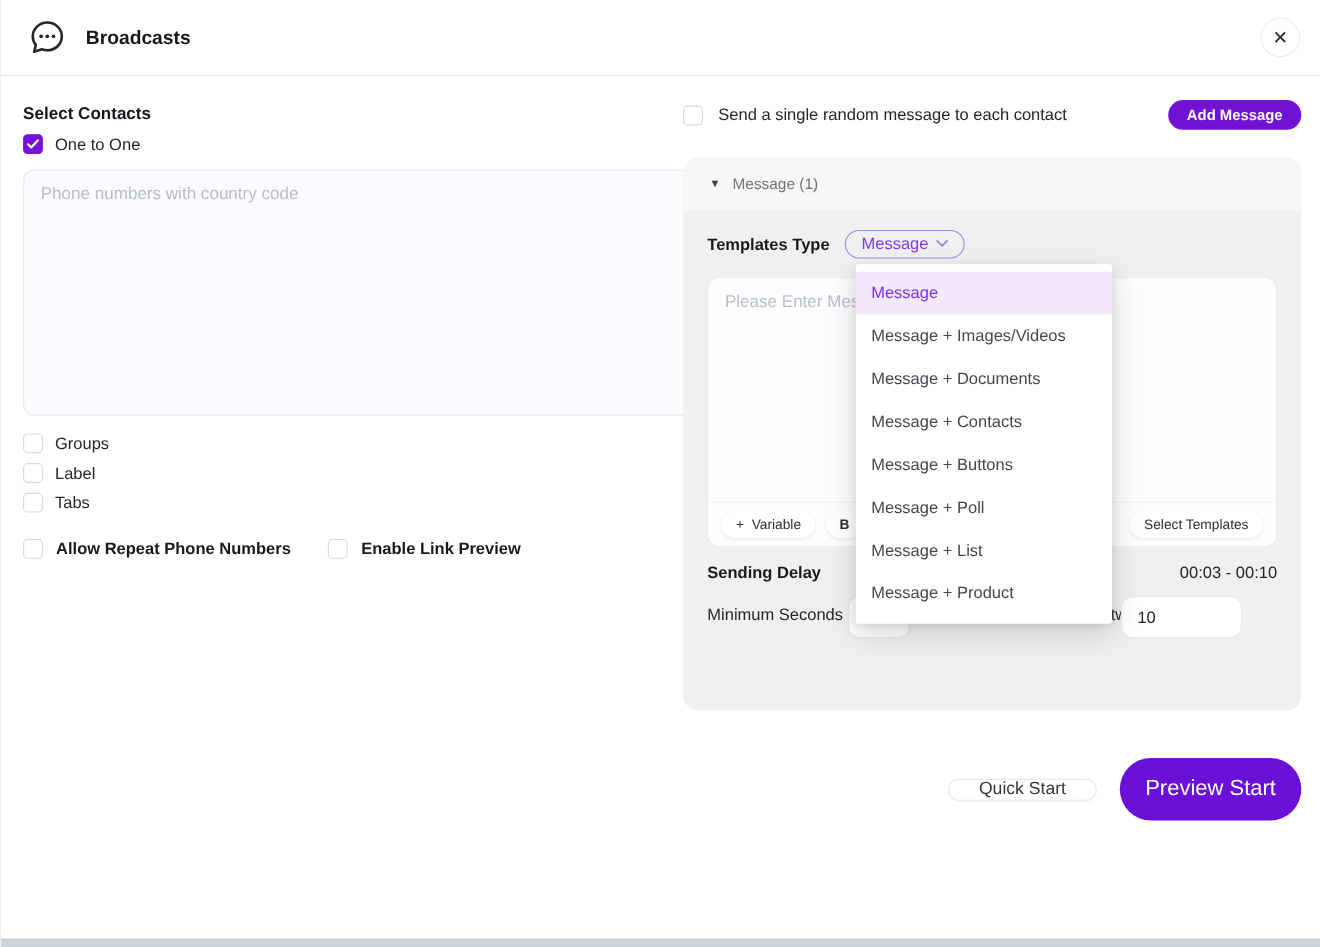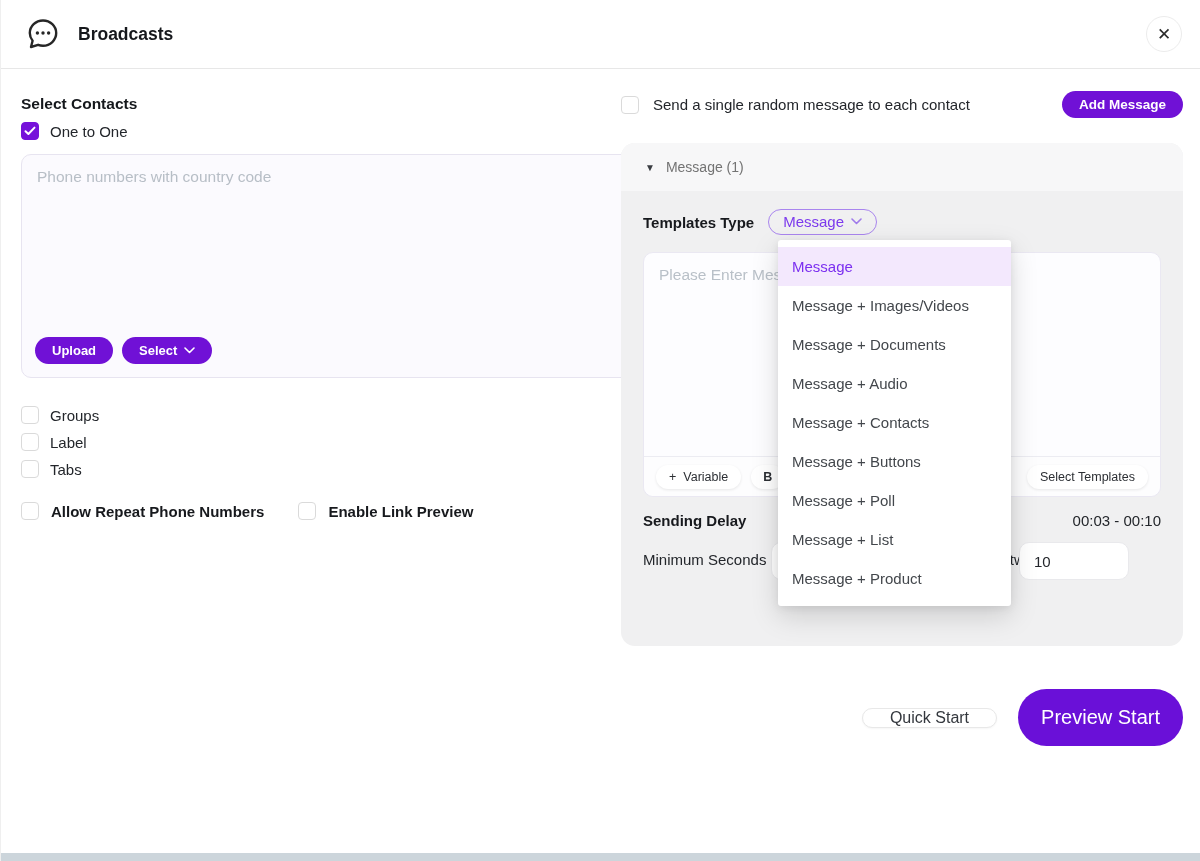--- a/index.html
+++ b/index.html
@@ -23,21 +23,21 @@
   .cb.checked svg { display:block; }
   .cb-label { font-size:15px; color:#23262b; }
   .cb-label.bold { font-weight:700; color:#17191d; }
 
   .phone-box { position:relative; margin-top:14px; height:224px; background:#fbfafe; border:1px solid #e7e4f0; border-radius:10px; }
   .phone-box textarea { width:100%; height:160px; background:transparent; border:none; outline:none; resize:none; padding:13px 15px; font-family:"Liberation Sans", sans-serif; font-size:15.5px; color:#23262b; }
   .phone-box textarea::placeholder { color:#b7bec6; }
   .box-btns { position:absolute; left:13px; bottom:13px; display:flex; gap:9px; }
   .btn-purple { background:#7011d6; color:#fff; border:none; border-radius:999px; padding:6px 17px; font-size:13px; font-weight:700; font-family:"Liberation Sans", sans-serif; cursor:pointer; display:inline-flex; align-items:center; gap:7px; }
 
-  .checks-group { margin-top:28px; }
+  .checks-group { margin-top:16px; }
   .bold-row { display:flex; align-items:center; gap:12px; margin-top:24px; }
   .bold-row .gap { width:10px; }
 
   
   .rand-row { display:flex; align-items:center; margin-top:22px; gap:14px; }
   .rand-row .spacer { flex:1; }
   .add-msg-btn { background:#7011d6; color:#fff; border:none; border-radius:999px; padding:6px 17px; font-size:13.5px; font-weight:700; font-family:"Liberation Sans", sans-serif; cursor:pointer; }
 
   .panel { margin-top:25px; height:503px; background:#f0f0f1; border-radius:14px; overflow:hidden; }
   .panel-head { height:48px; background:#f7f7f8; display:flex; align-items:center; padding-left:24px; gap:11px; cursor:pointer; }
@@ -104,31 +104,20 @@
       <span class="cb checked">
         <svg width="12" height="10" viewBox="0 0 12 10" fill="none">
             <path d="M1.5 5.2 4.4 8 10.5 1.6" stroke="#fff" stroke-width="2" stroke-linecap="round" stroke-linejoin="round"></path>
           </svg>
       </span>
       <span class="cb-label">One to One</span>
     </div>
 
     <div class="phone-box">
       <textarea placeholder="Phone numbers with country code" style=""></textarea>
-      <div class="box-btns">
-        <button class="btn-purple">
-          <span>Upload</span>
-        </button>
-        <button class="btn-purple">
-          <span>Select</span>
-          <svg width="11" height="7" viewBox="0 0 11 7" fill="none">
-              <path d="M1 1l4.5 4.5L10 1" stroke="#fff" stroke-width="1.6" stroke-linecap="round" stroke-linejoin="round"></path>
-            </svg>
-        </button>
-      </div>
     </div>
 
     <div class="checks-group">
       <div class="cb-row">
         <span class="cb"></span>
         <span class="cb-label">Groups</span>
       </div>
       <div class="cb-row">
         <span class="cb"></span>
         <span class="cb-label">Label</span>
@@ -205,21 +194,20 @@
     <div class="footer-btns">
       <button class="quick-btn">Quick Start</button>
       <button class="preview-btn">Preview Start</button>
     </div>
   </div>
 
   <div class="dropdown-menu">
     <div class="dd-item selected">Message</div>
     <div class="dd-item">Message + Images/Videos</div>
     <div class="dd-item">Message + Documents</div>
-    <div class="dd-item">Message + Audio</div>
     <div class="dd-item">Message + Contacts</div>
     <div class="dd-item">Message + Buttons</div>
     <div class="dd-item">Message + Poll</div>
     <div class="dd-item">Message + List</div>
     <div class="dd-item">Message + Product</div>
   </div>
 
   <div class="bottom-bar"></div>
 </div>
 

